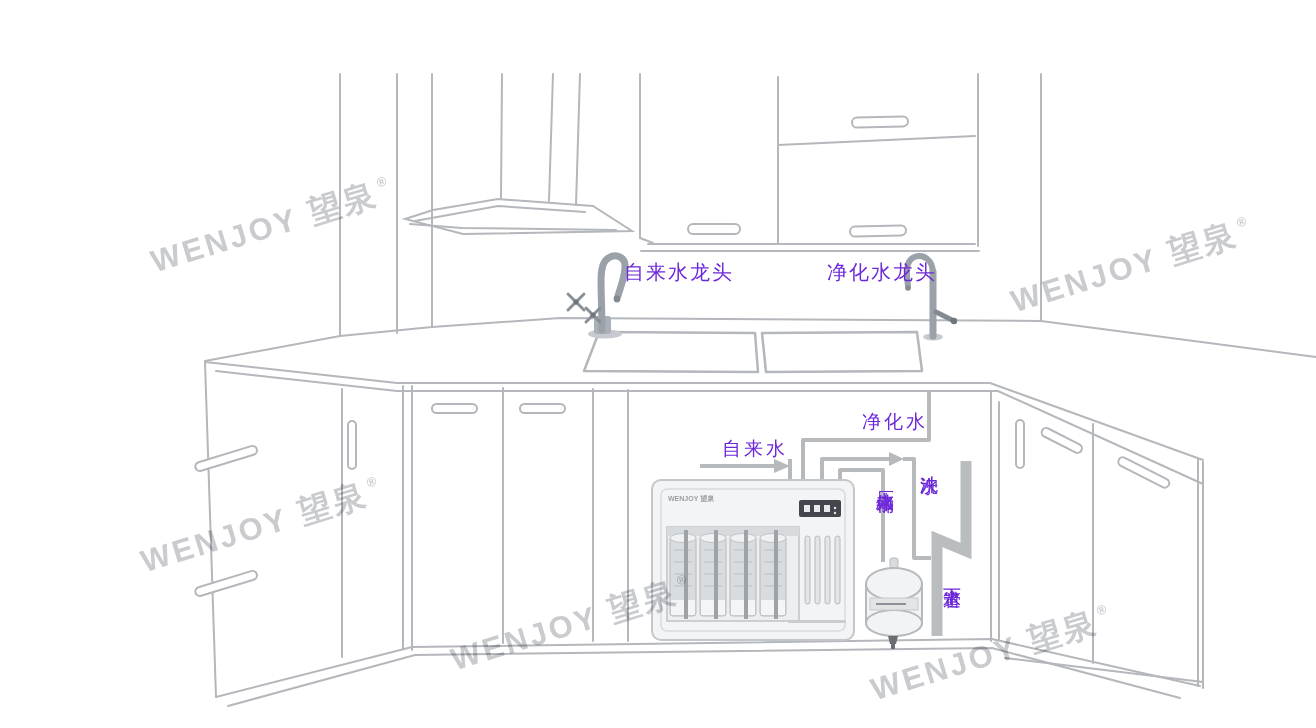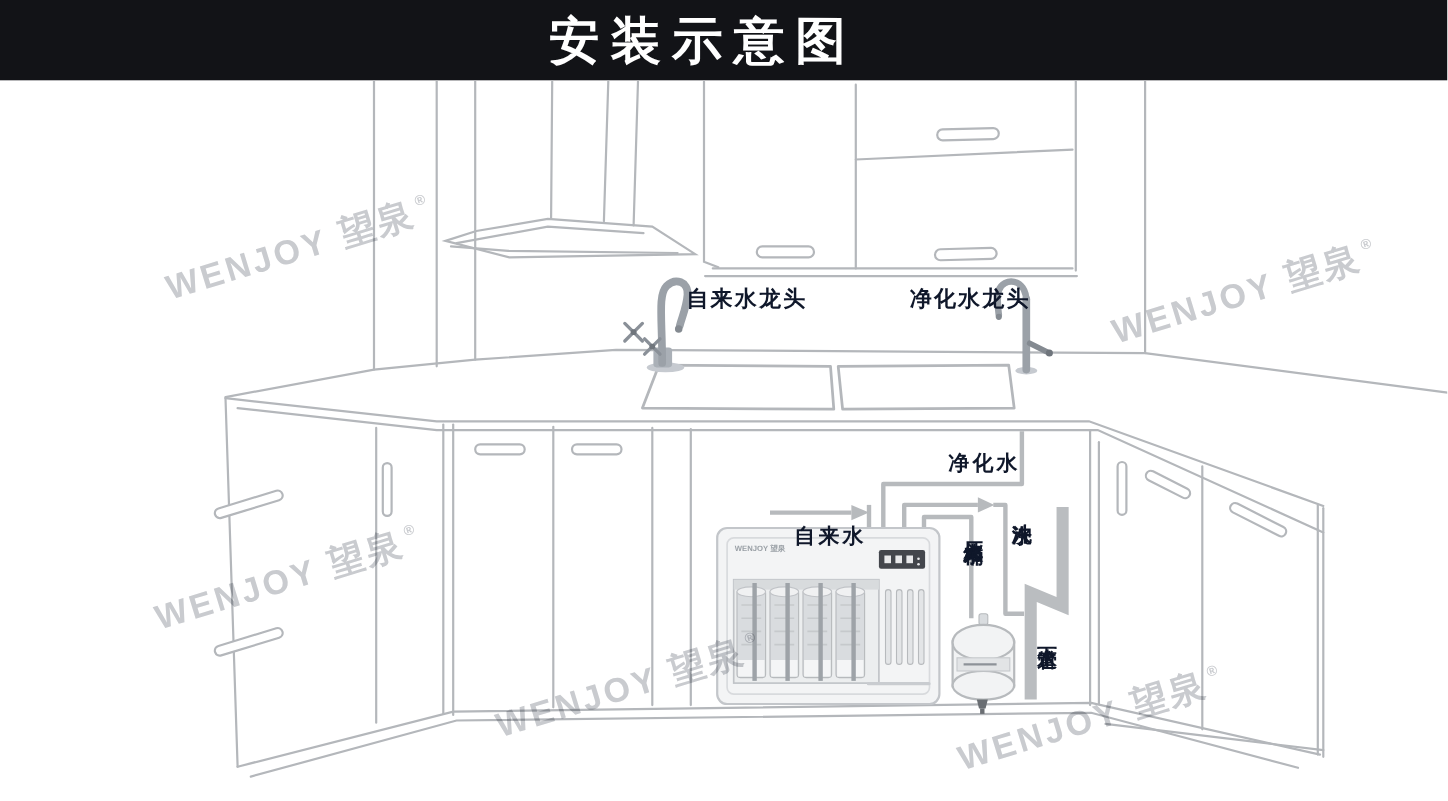--- a/index.html
+++ b/index.html
@@ -12,21 +12,21 @@
     position:absolute;left:0;top:0;width:1316px;height:73px;
     background:#121317;display:flex;align-items:center;justify-content:center;
     box-sizing:border-box;padding-right:38px;
   }
   .title-bar h1{
     margin:0;color:#ffffff;font-size:46px;font-weight:800;
     letter-spacing:10px;line-height:1;
   }
   svg.lineart{position:absolute;left:0;top:0;}
   .lbl{
-    position:absolute;color:#0f172a;font-weight:700;white-space:nowrap;
+    position:absolute;color:#6d28d9;font-weight:400;white-space:nowrap;
     line-height:1.05;
   }
   .lbl.h20{font-size:20px;letter-spacing:2px;}
   .lbl.h19{font-size:19px;letter-spacing:3px;}
   .lbl.vert{
     writing-mode:vertical-rl;text-orientation:upright;
     font-size:18px;letter-spacing:1px;
   }
   .wm{
     position:absolute;display:flex;align-items:baseline;gap:12px;
@@ -40,23 +40,20 @@
   .wm2{left:1012px;top:280px;}
   .wm3{left:142px;top:540px;}
   .wm4{left:452px;top:638px;}
   .wm5{left:872px;top:668px;}
 </style>
 </head>
 <body>
 
 <div class="stage">
 
-  <div class="title-bar">
-    <h1>安装示意图</h1>
-  </div>
 
   <svg class="lineart" width="1316" height="728" viewBox="0 0 1316 728">
 
     <g stroke="#b4b7bb" stroke-width="2" fill="none" stroke-linecap="round">
       <path d="M340,74 V336"></path>
       <path d="M397,74 V333"></path>
       <path d="M432,74 V327"></path>
       <path d="M1041,74 V321"></path>
       <path d="M205,361 L340,336 L432,327 L560,318 L1041,321 L1316,357"></path>
     </g>
@@ -238,19 +235,19 @@
       <span class="reg">®</span>
   </div>
   <div class="wm wm5">
     <span class="latin">WENJOY</span>
       <span class="cjk">望泉</span>
       <span class="reg">®</span>
   </div>
 
   <div class="lbl h20" style="left:624px;top:262px;">自来水龙头</div>
   <div class="lbl h20" style="left:799px;top:262px;margin-left:28px;">净化水龙头</div>
-  <div class="lbl h19" style="left:722px;top:439px;margin-top:40px;">自来水</div>
+  <div class="lbl h19" style="left:722px;top:439px;">自来水</div>
   <div class="lbl h19" style="left:862px;top:412px;">净化水</div>
   <div class="lbl vert" style="left:919px;top:461px;">冲洗水</div>
   <div class="lbl vert" style="left:875px;top:477px;">压力储水桶</div>
   <div class="lbl vert" style="left:942px;top:574px;">下水道管</div>
 
 </div>
 
 </body></html>

